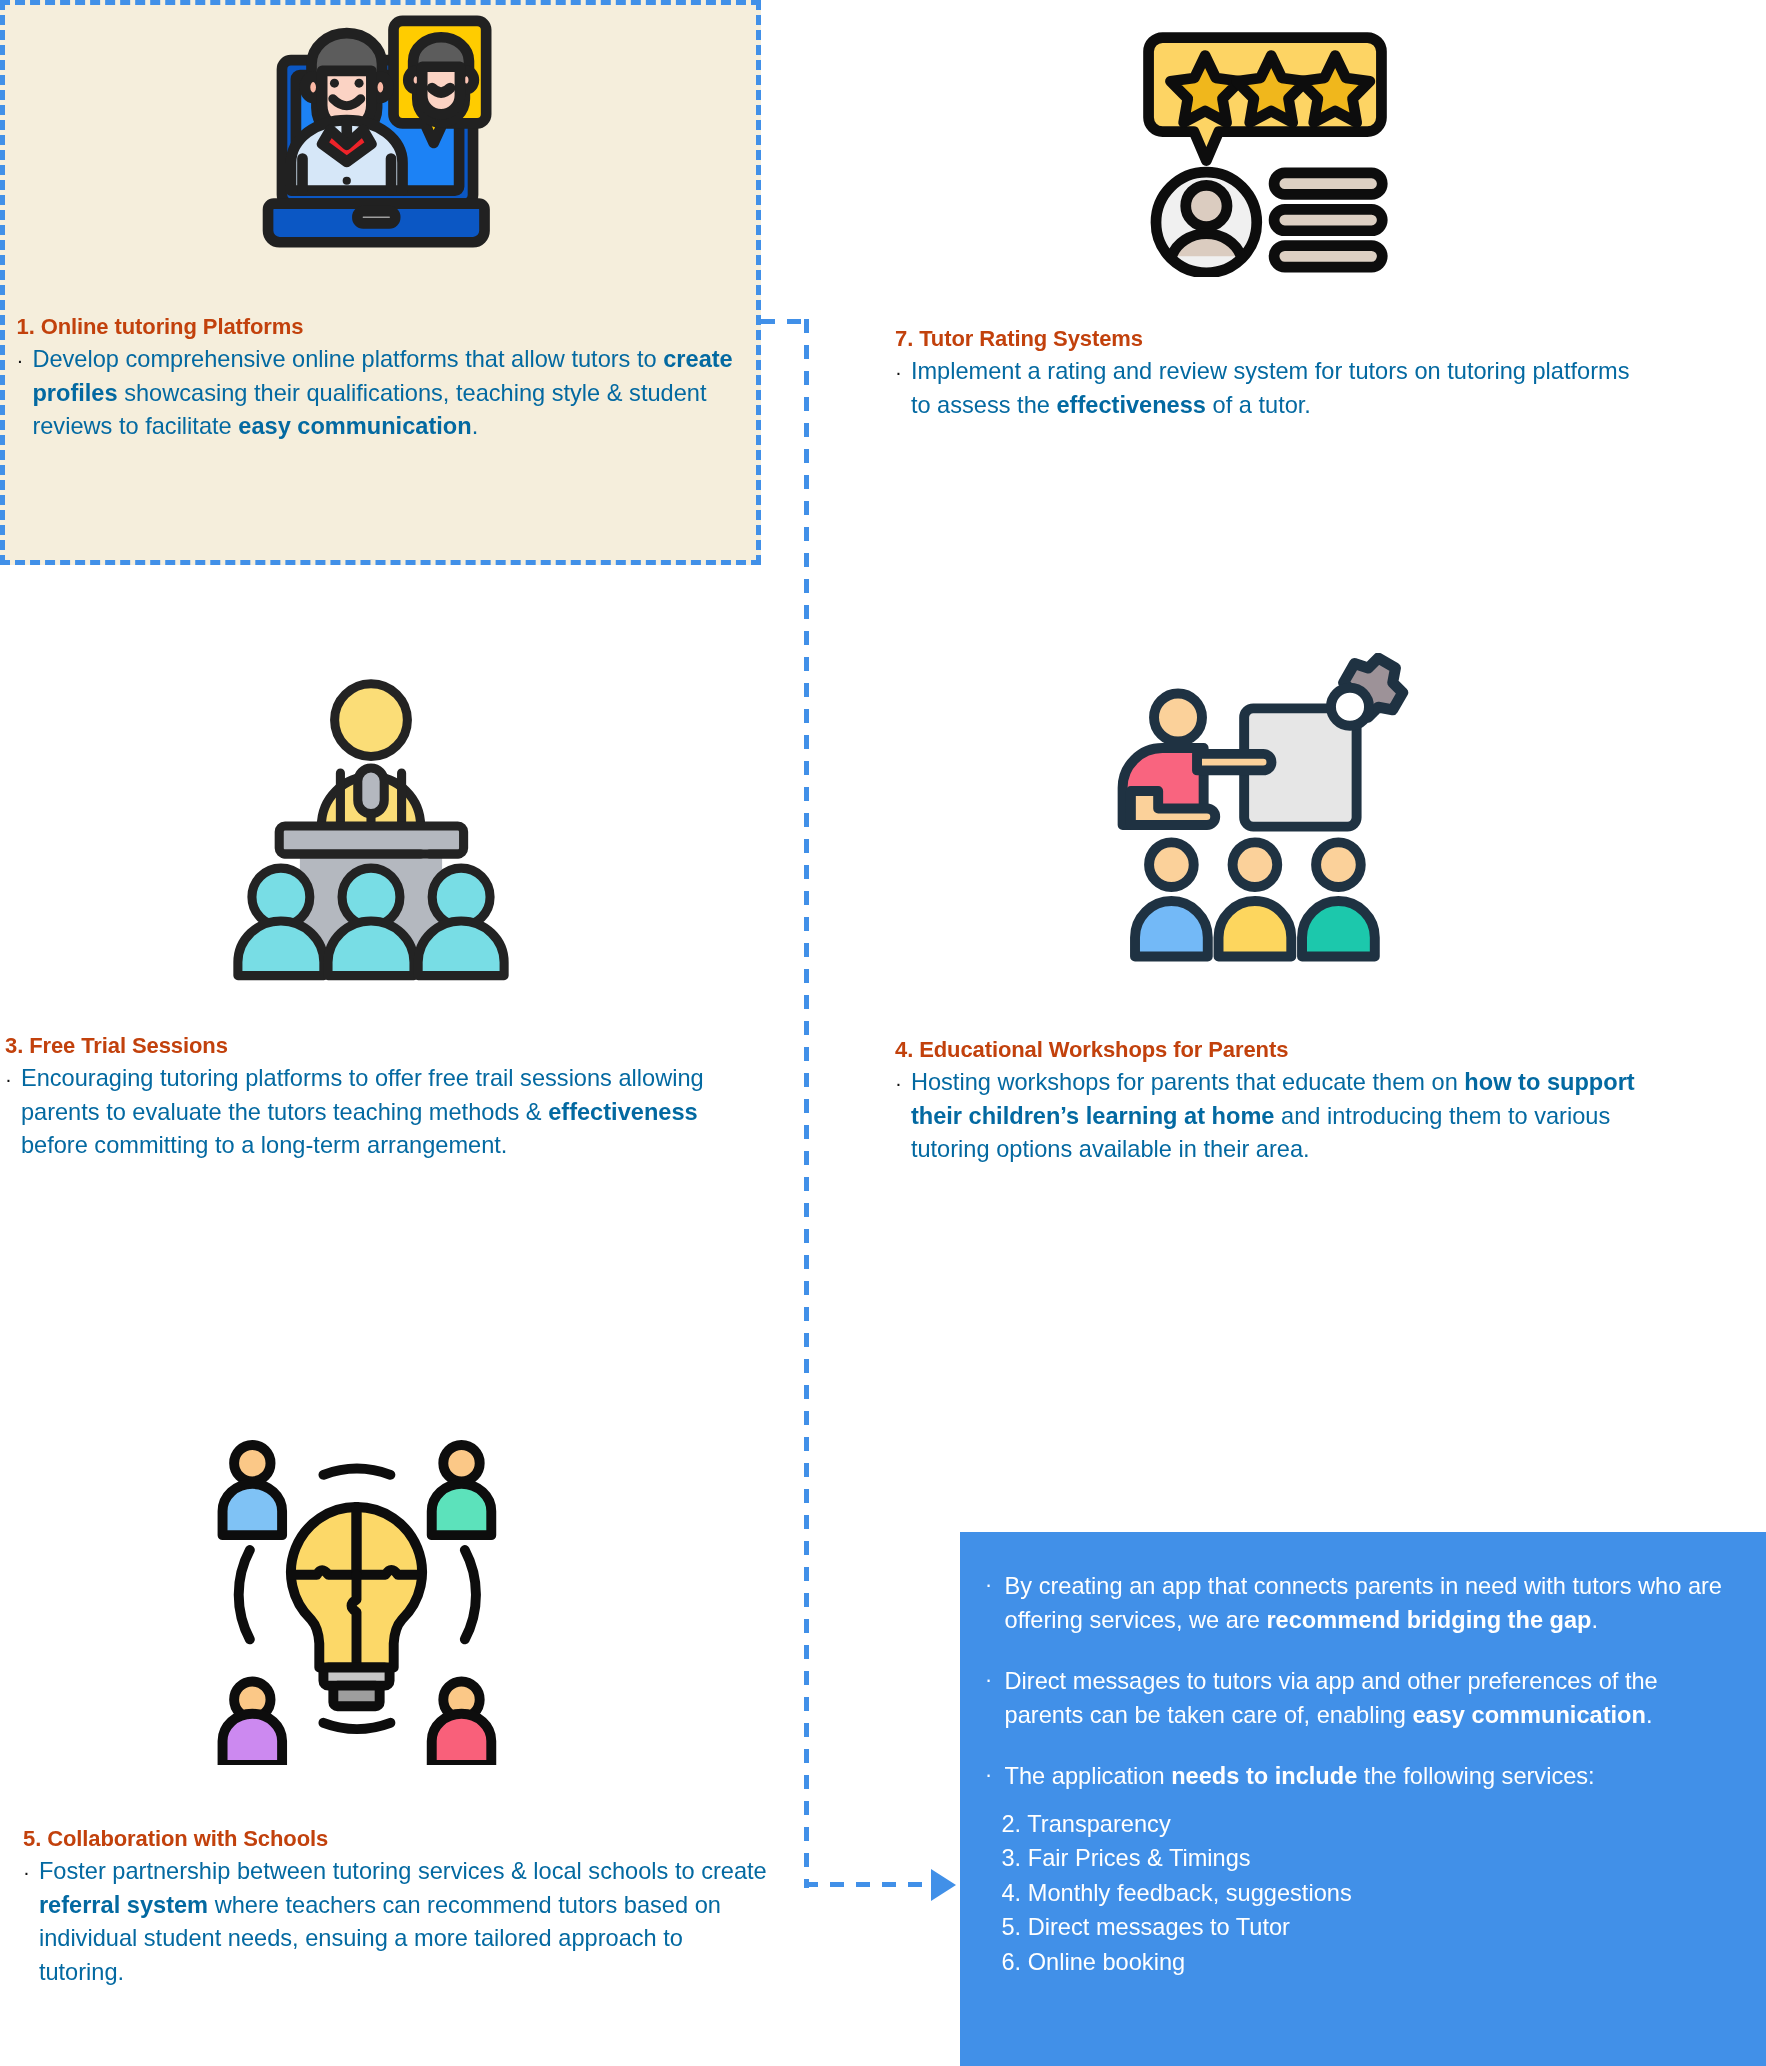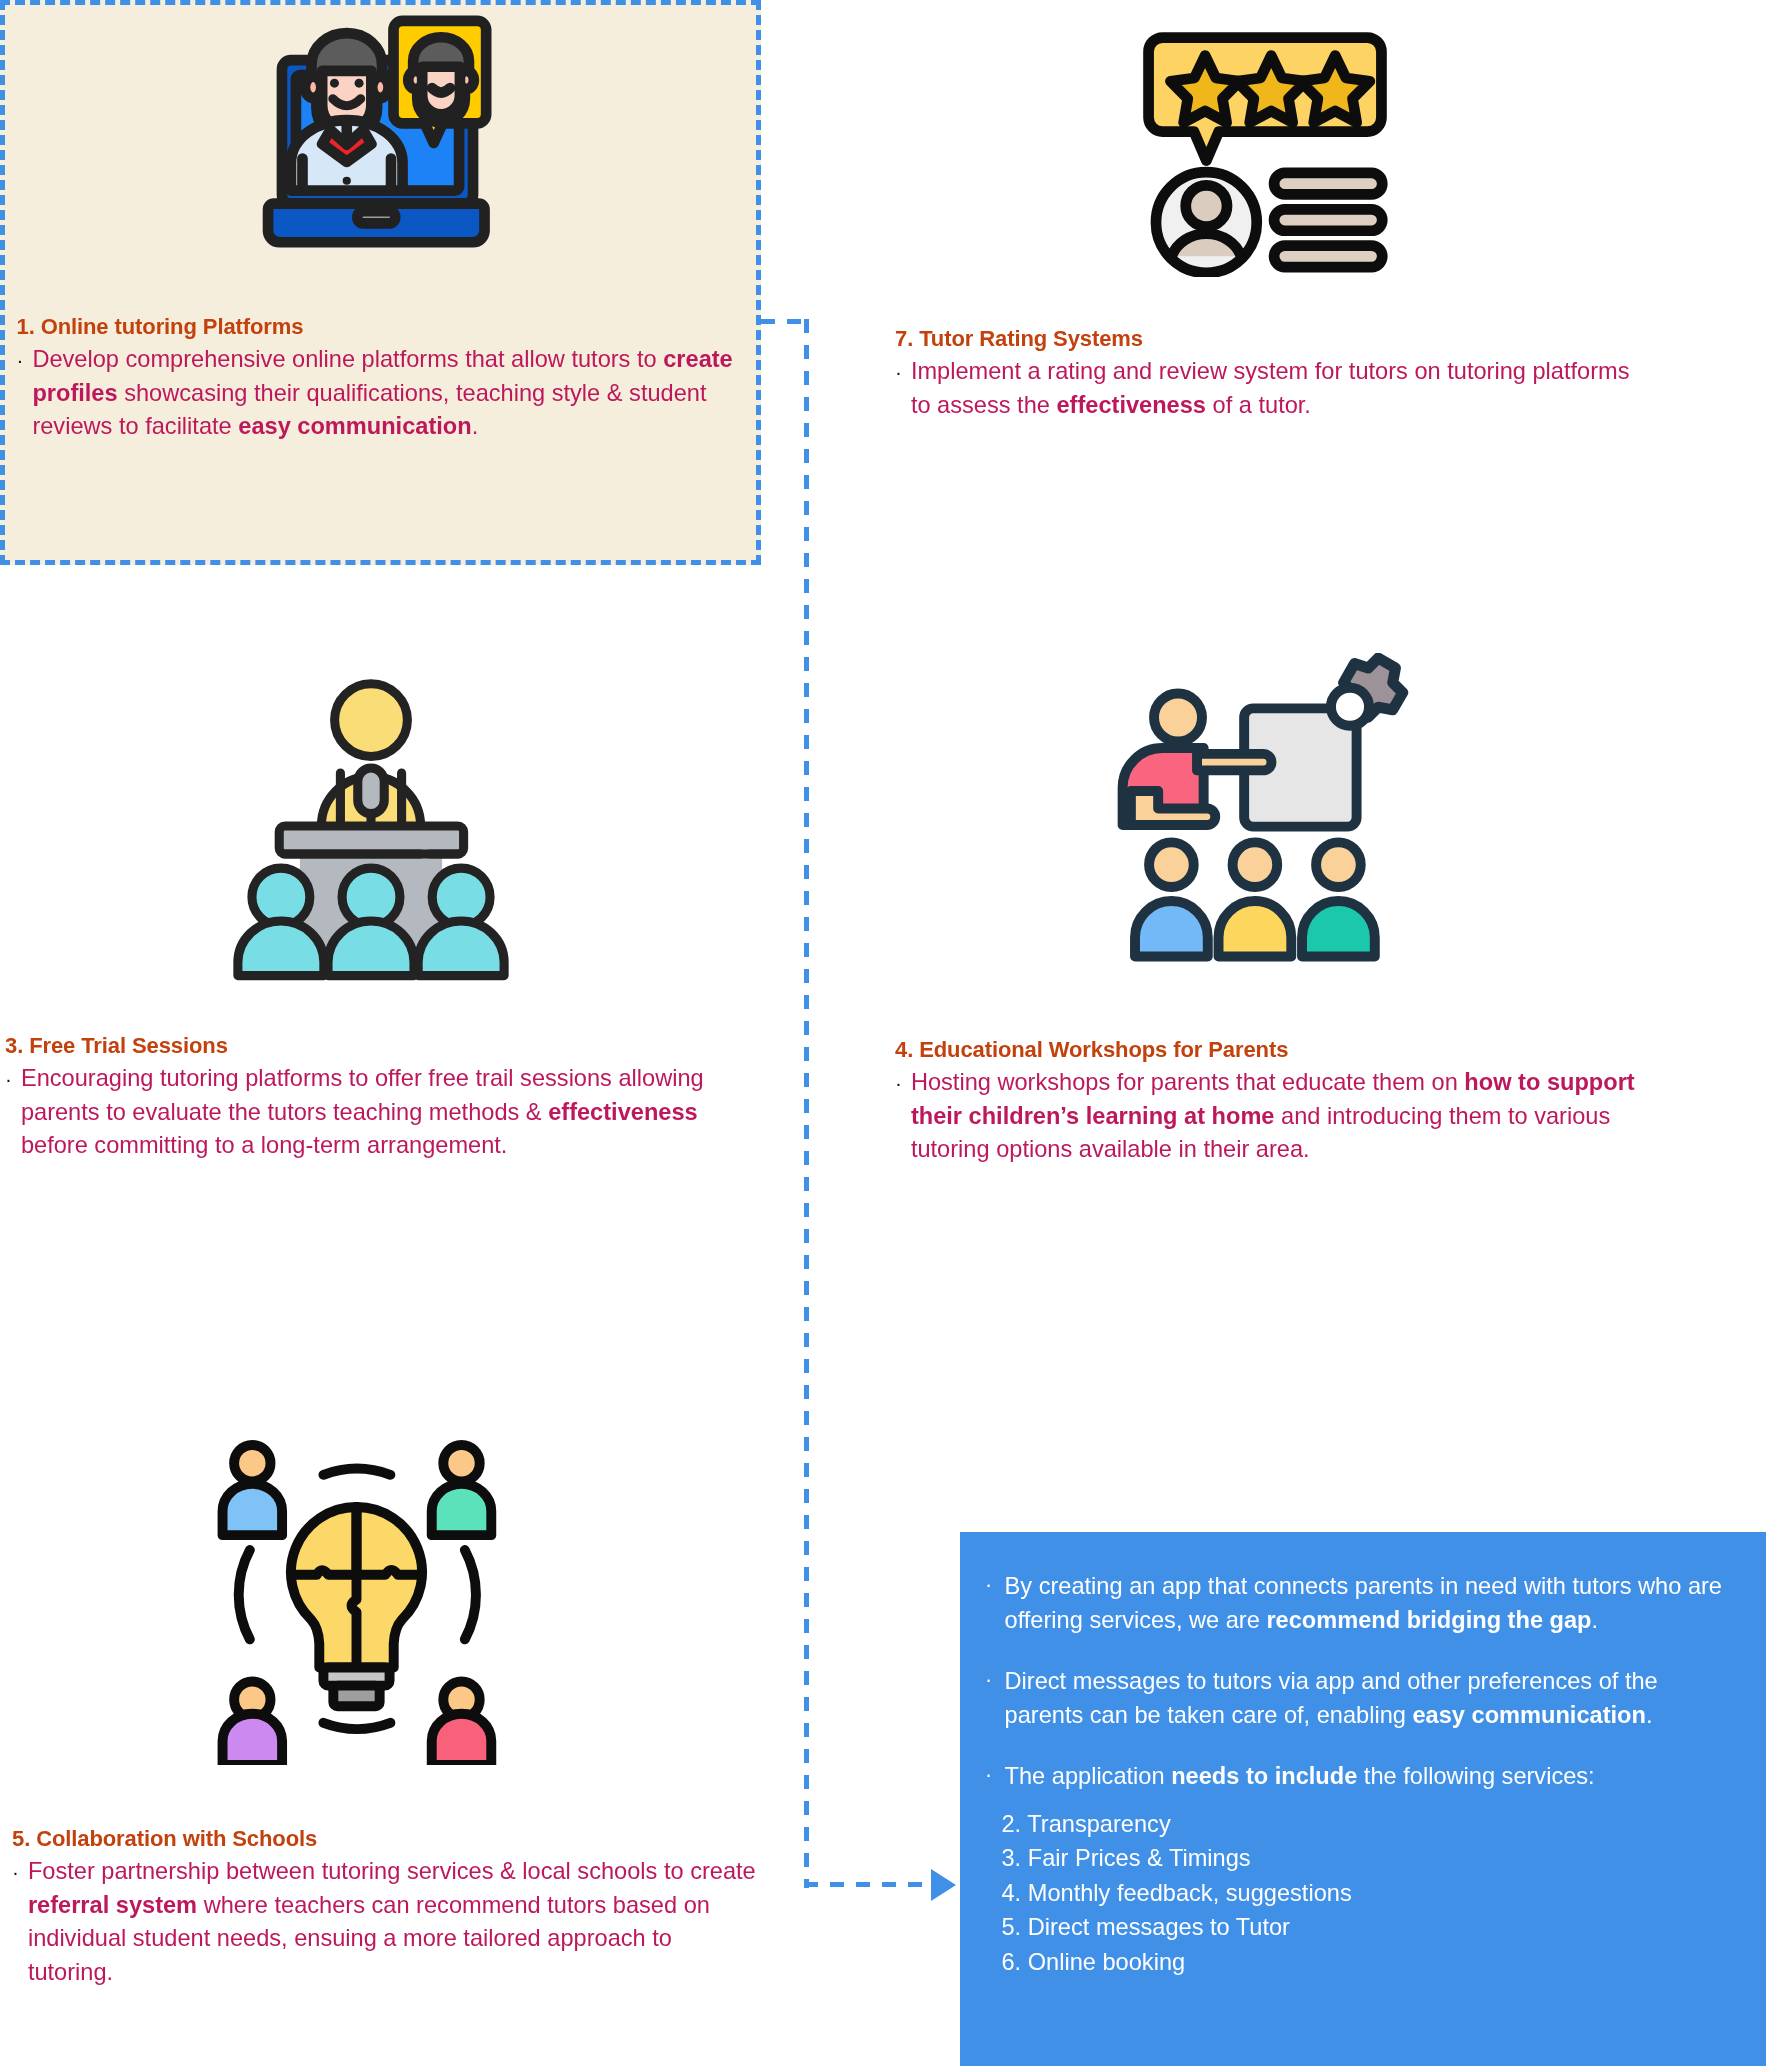--- a/index.html
+++ b/index.html
@@ -47,38 +47,38 @@
   .card { position:absolute; z-index:2; }
   .card-title{
     font-weight:700; font-size:22px; color:#c2410c;
     letter-spacing:-0.1px; line-height:1.18; white-space:nowrap;
   }
   .card-body{
     display:flex; gap:9px; margin-top:3.3px;
   }
   .bullet{ font-size:20.7px; line-height:1.42; color:#111; flex:0 0 auto; padding-top:1.7px;}
   .card-text{
-    font-size:23.6px; line-height:1.42; color:#be185d; font-weight:400;
+    font-size:23.6px; line-height:1.42; color:#0369a1; font-weight:400;
   }
   .card-text b{ font-weight:700; }
 
   
   .bp-item{ display:flex; gap:12.4px; margin-bottom:27px; }
   .bp-bul{ font-size:21.5px; line-height:1.44; flex:0 0 auto; }
   .bp-txt{ font-size:23.6px; line-height:1.44; }
   .bp-txt b{ font-weight:700; }
   .bp-list{ list-style:none; margin-top:-14px; padding-left:16.5px; }
   .bp-list li{ font-size:23.6px; line-height:1.46; }
 
   
   #card1{ left:16.5px;  top:314px;  width:727px; }
   #card2{ left:895px; top:326px;  width:756px; }
   #card3{ left:5px;  top:1033px; width:744px; }
   #card4{ left:895px; top:1037px; width:777px; }
-  #card5{ left:12px;  top:1826px; width:744px; }
+  #card5{ left:23px;  top:1826px; width:744px; }
 
   #icon1{ left:250px;  top:5.8px;   width:246px; height:256px; }
   #icon2{ left:1141px; top:20.7px;   width:248px; height:256px; }
   #icon3{ left:218px;  top:649px; width:306px; height:339px; }
   #icon4{ left:1111px; top:653px; width:306px; height:339px; }
   #icon5{ left:187px;  top:1426px; width:339px; height:339px; }
 
   .icon-abs{ position:absolute; z-index:2; }
   svg{ display:block; width:100%; height:100%; }
 </style>

